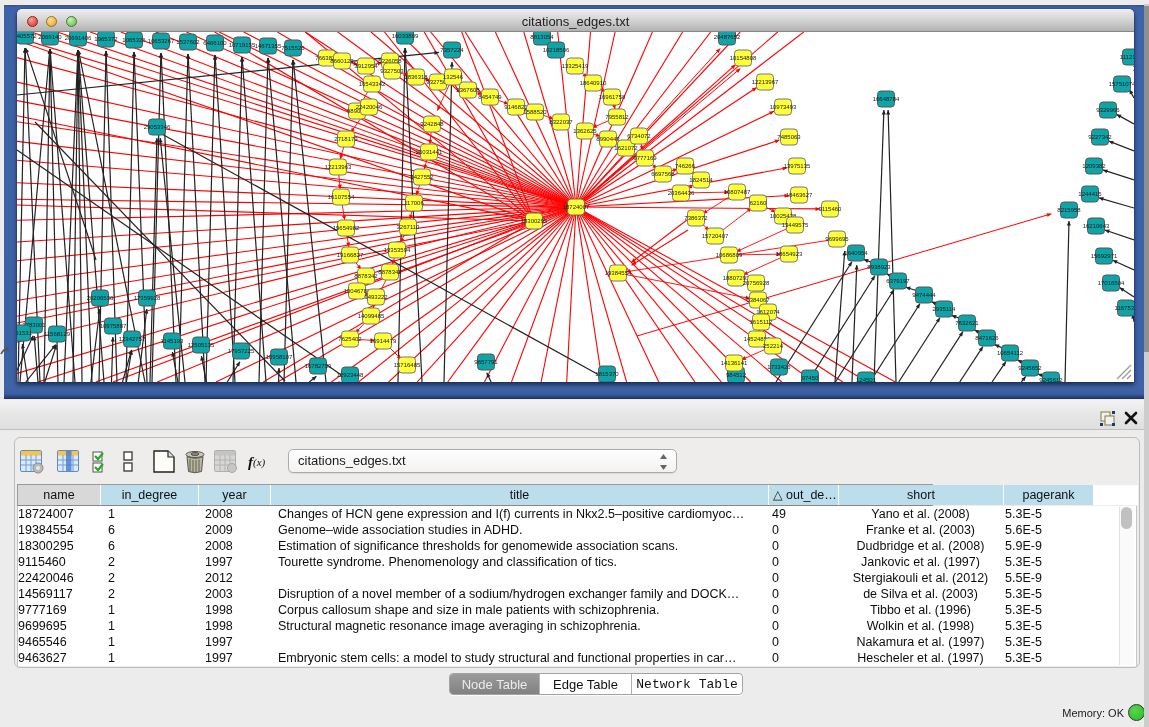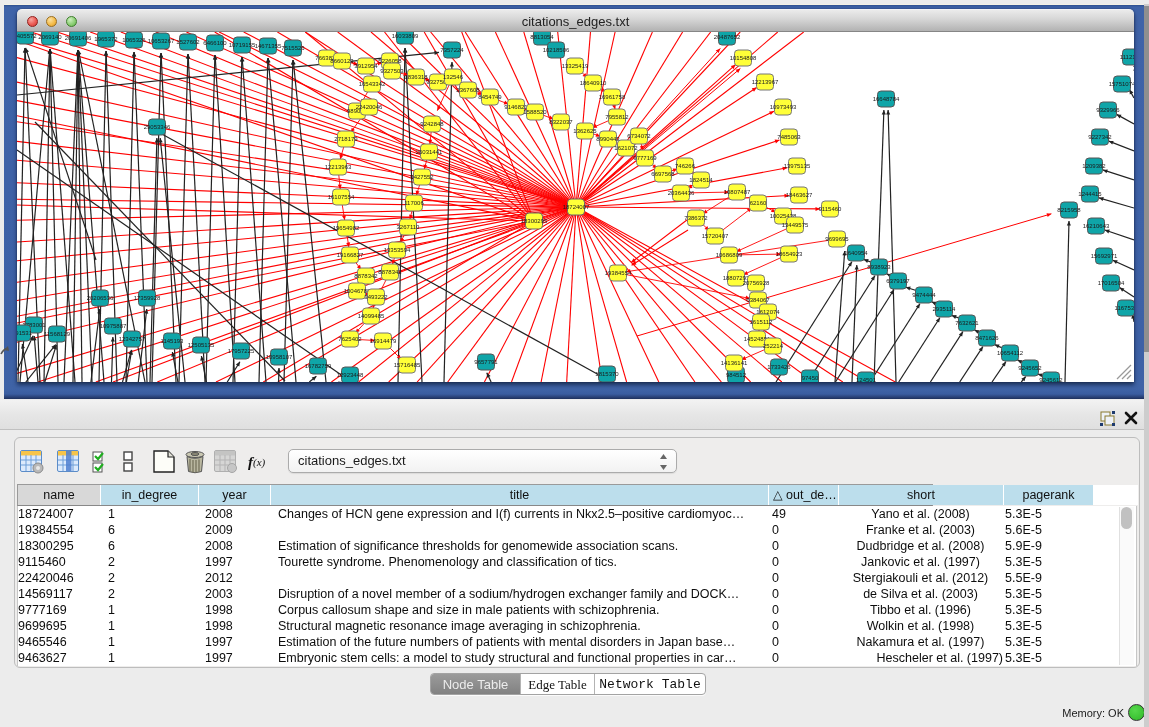--- a/index.html
+++ b/index.html
@@ -38,25 +38,25 @@
 .hcell { position:absolute; top:0; height:20px; font-size:12.5px; color:#111; text-align:center;
   line-height:20px; border-right:1px solid #fff; background:#bcdeec; }
 #tbody { left:17px; top:506px; width:1120px; height:160px; background:#fff; border-left:1px solid #c6c6c6; border-right:1px solid #c6c6c6; }
 .trow { position:absolute; left:17px; width:1120px; height:16px; font-size:12.5px; color:#0d0d0d; }
 .trow span { position:absolute; white-space:nowrap; top:0px; line-height:16px; }
 
 #vscroll { left:1119px; top:507px; width:15px; height:158px; background:#fafafa; border-left:1px solid #e0e0e0; }
 #vthumb { left:1121px; top:507px; width:11px; height:22px; background:#c1c1c1; border-radius:6px; }
 
 
-#segs { left:430px; top:673px; height:22px; border:1px solid #a3a3a3; border-radius:4px;
+#segs { left:449px; top:673px; height:22px; border:1px solid #a3a3a3; border-radius:4px;
   background:#fff; box-shadow:0 1px 0 rgba(255,255,255,0.8); overflow:hidden; display:flex; }
 .seg { height:22px; font-size:13px; text-align:center; line-height:21px; color:#111; }
 #seg1 { width:89px; background:linear-gradient(180deg,#9b9b9b,#7f7f7f); color:#ececec; }
-#seg2 { width:75px; border-left:1px solid #b3b3b3; border-right:1px solid #b3b3b3;font-family:Liberation Serif, serif; }
+#seg2 { width:93px; border-left:1px solid #b3b3b3; border-right:1px solid #b3b3b3; }
 #seg3 { width:110px;font-family:Liberation Mono, monospace; }
 
 #memory { left:1058px; top:707px; width:66px; text-align:right; font-size:11px; color:#1a1a1a; }
 #memdot { left:1128px; top:704px; width:17px; height:17px; border-radius:50%;
   background:radial-gradient(circle at 40% 35%, #55d84b, #2fb828); border:1.5px solid #333; }
 
 
 #rstrip { left:1144px; top:4px; width:5px; height:723px; background:#cdcdcd; }
 #rthumb { left:1144px; top:6px; width:5px; height:346px; background:#8f8f8f; }
 </style></head>
@@ -845,20 +845,21 @@
 <span style="left:188px">2008</span>
 <span style="left:261px">Changes of HCN gene expression and I(f) currents in Nkx2.5–positive cardiomyoc…</span>
 <span style="left:755px">49</span>
 <span style="left:821px;width:165px;text-align:center">Yano et al. (2008)</span>
 <span style="left:988px">5.3E-5</span>
 </div>
 <div class="trow" style="top:522px">
 <span style="left:1px">19384554</span>
 <span style="left:91px">6</span>
 <span style="left:188px">2009</span>
+<span style="left:261px">Genome–wide association studies in ADHD.</span>
 <span style="left:755px">0</span>
 <span style="left:821px;width:165px;text-align:center">Franke et al. (2003)</span>
 <span style="left:988px">5.6E-5</span>
 </div>
 <div class="trow" style="top:538px">
 <span style="left:1px">18300295</span>
 <span style="left:91px">6</span>
 <span style="left:188px">2008</span>
 <span style="left:261px">Estimation of significance thresholds for genomewide association scans.</span>
 <span style="left:755px">0</span>
@@ -906,32 +907,31 @@
 <span style="left:188px">1998</span>
 <span style="left:261px">Structural magnetic resonance image averaging in schizophrenia.</span>
 <span style="left:755px">0</span>
 <span style="left:821px;width:165px;text-align:center">Wolkin et al. (1998)</span>
 <span style="left:988px">5.3E-5</span>
 </div>
 <div class="trow" style="top:634px">
 <span style="left:1px">9465546</span>
 <span style="left:91px">1</span>
 <span style="left:188px">1997</span>
-<span style="left:261px">Estimation of the future numbers of patients with mental disorders in Japan base…</span>
 <span style="left:755px">0</span>
 <span style="left:821px;width:165px;text-align:center">Nakamura et al. (1997)</span>
 <span style="left:988px">5.3E-5</span>
 </div>
 <div class="trow" style="top:650px">
 <span style="left:1px">9463627</span>
 <span style="left:91px">1</span>
 <span style="left:188px">1997</span>
 <span style="left:261px">Embryonic stem cells: a model to study structural and functional properties in car…</span>
 <span style="left:755px">0</span>
-<span style="left:821px;width:165px;text-align:right">Hescheler et al. (1997)</span>
+<span style="left:821px;width:165px;text-align:center">Hescheler et al. (1997)</span>
 <span style="left:988px">5.3E-5</span>
 </div>
 <div class="abs" id="vscroll"></div>
 <div class="abs" id="vthumb"></div>
 
 <div class="abs" id="segs">
   <div class="seg" id="seg1">Node Table</div>
   <div class="seg" id="seg2">Edge Table</div>
   <div class="seg" id="seg3">Network Table</div>
 </div>

